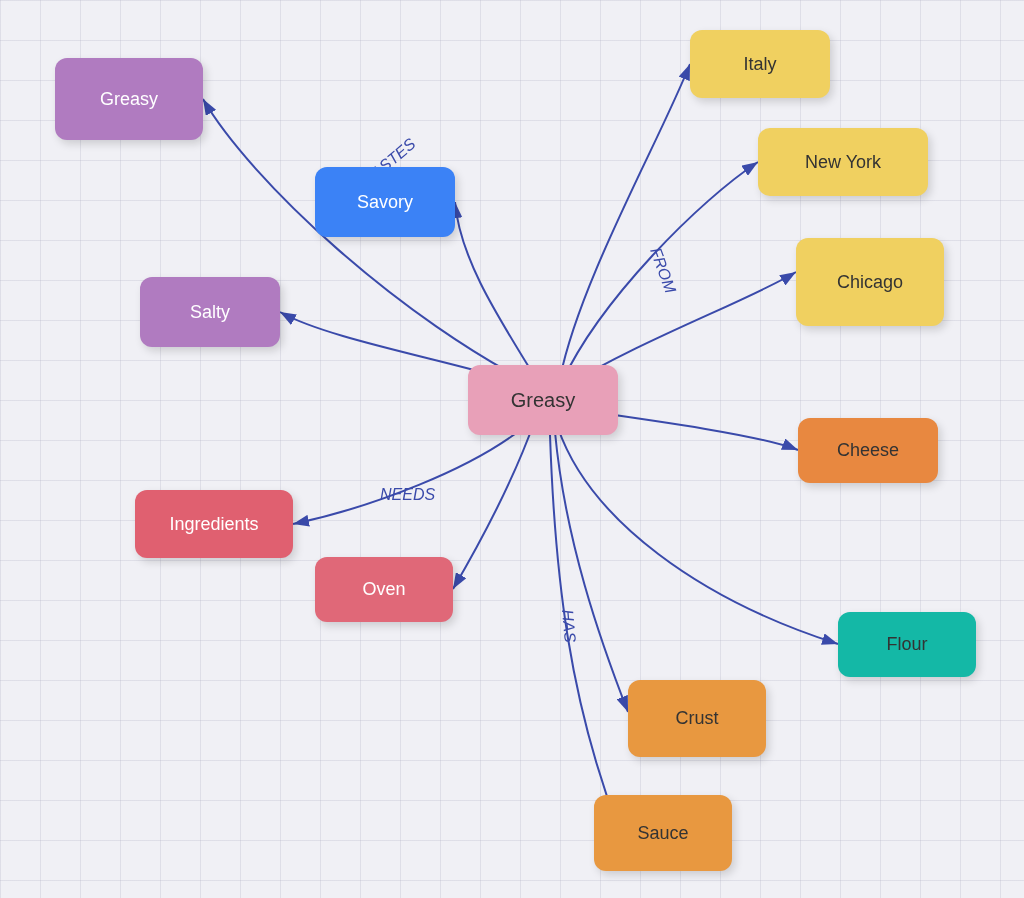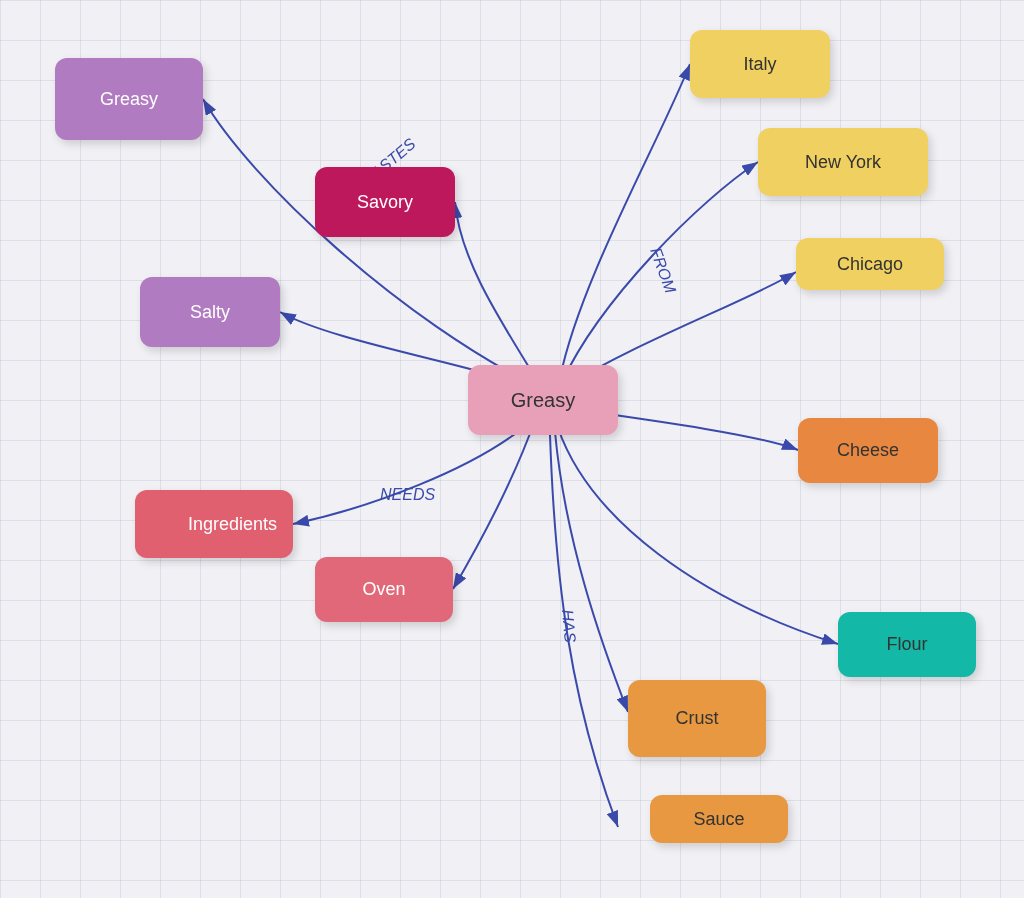--- a/index.html
+++ b/index.html
@@ -42,21 +42,21 @@
     
     .node-greasy {
       background-color: #b07bc0;
       width: 148px;
       height: 82px;
       left: 55px;
       top: 58px;
       color: #fff;
     }
     .node-savory {
-      background-color: #be185d;
+      background-color: #3b82f6;
       width: 140px;
       height: 70px;
       left: 315px;
       top: 167px;
       color: #fff;
     }
     .node-salty {
       background-color: #b07bc0;
       width: 140px;
       height: 70px;
@@ -76,34 +76,33 @@
     .node-newyork {
       background-color: #f0d060;
       width: 170px;
       height: 68px;
       left: 758px;
       top: 128px;
     }
     .node-chicago {
       background-color: #f0d060;
       width: 148px;
-      height: 52px;
+      height: 88px;
       left: 796px;
       top: 238px;
     }
 
     
     .node-ingredients {
       background-color: #e06070;
       width: 158px;
       height: 68px;
       left: 135px;
       top: 490px;
       color: #fff;
-      justify-content: flex-end;
     }
     .node-oven {
       background-color: #e06878;
       width: 138px;
       height: 65px;
       left: 315px;
       top: 557px;
       color: #fff;
     }
 
@@ -125,22 +124,22 @@
     .node-flour {
       background-color: #14b8a6;
       width: 138px;
       height: 65px;
       left: 838px;
       top: 612px;
     }
     .node-sauce {
       background-color: #e89840;
       width: 138px;
-      height: 48px;
-      left: 650px;
+      height: 76px;
+      left: 594px;
       top: 795px;
     }
 
     svg {
       position: absolute;
       top: 0;
       left: 0;
       width: 1024px;
       height: 898px;
       pointer-events: none;

